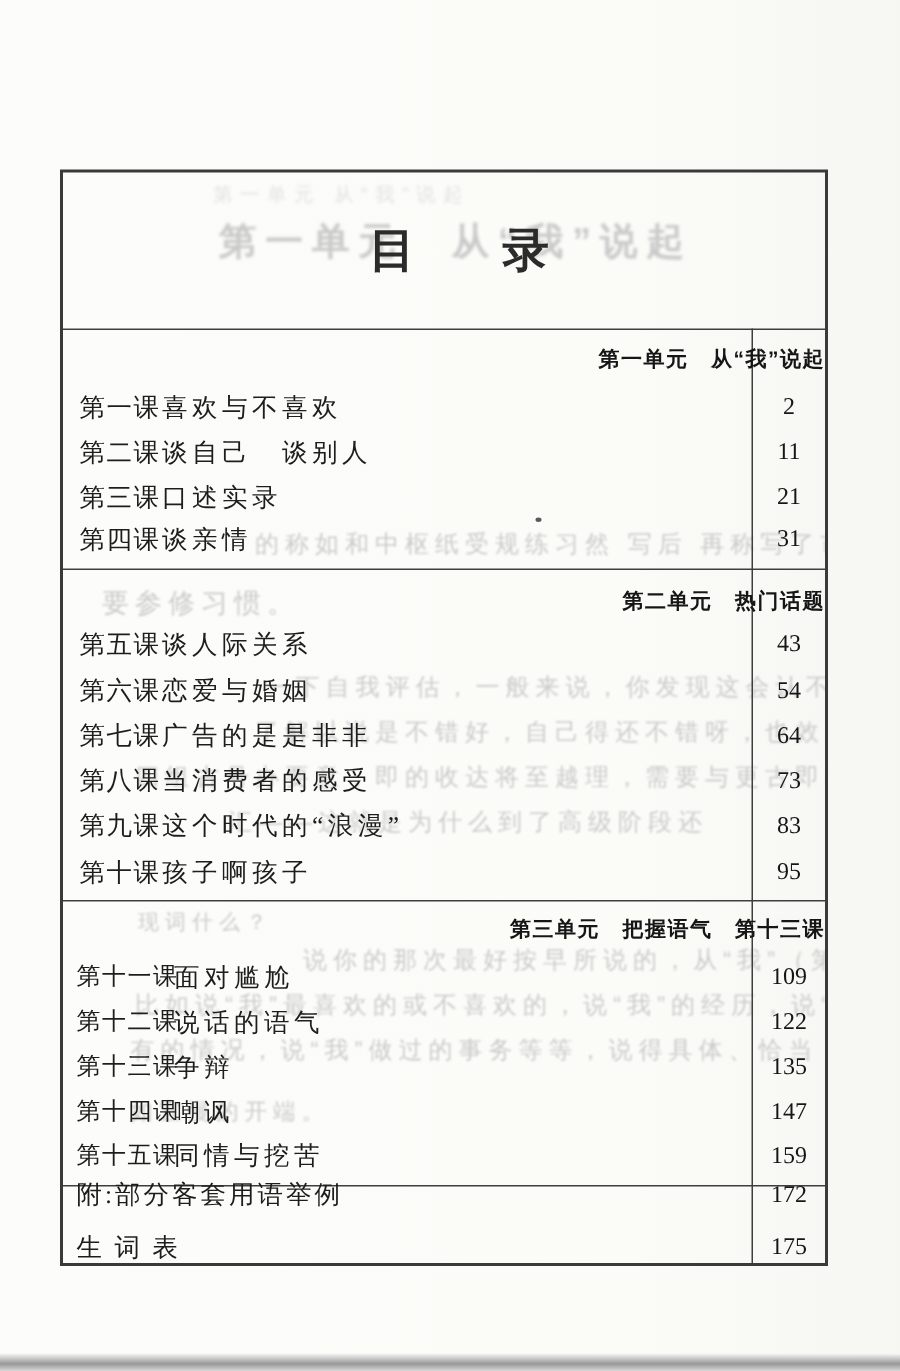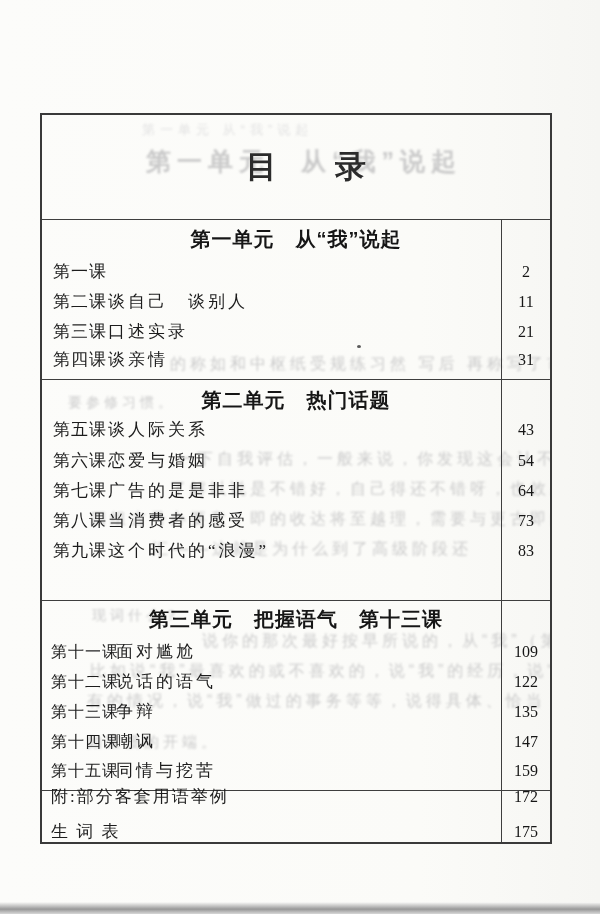--- a/index.html
+++ b/index.html
@@ -24,23 +24,23 @@
   
   .title-row{
     position:absolute;left:0;right:0;top:30px;height:44px;
     display:flex;justify-content:center;gap:58px;
     transform:translateX(10px);
     font-size:31px;line-height:44px;font-weight:bold;
     color:#2b2b2b;z-index:4;
   }
   
   .unit-header{
-    position:absolute;left:0;width:508px;text-align:center;
+    position:absolute;left:0;width:508px;text-align:right;
     font-family:"Liberation Sans","DejaVu Sans",sans-serif;
-    font-weight:bold;font-size:20px;height:24px;line-height:24px;
+    font-weight:bold;font-size:14px;height:24px;line-height:24px;
     letter-spacing:1px;color:#161616;z-index:4;
   }
   
   .row{position:absolute;left:0;right:0;height:24px;line-height:24px;font-size:17px;z-index:4;}
   .row .lesson-label{position:absolute;left:11px;letter-spacing:1px;color:#1d1d1d;}
   .row .lesson-title{position:absolute;left:66px;letter-spacing:3px;color:#1d1d1d;}
   .row.u3 .lesson-label{left:9px;font-size:16px;}
   .row.u3 .lesson-title{left:74px;}
   .row .page-num{position:absolute;left:459px;width:50px;text-align:center;
     font-size:16px;letter-spacing:0;color:#161616;}
@@ -51,21 +51,21 @@
     color:#cbcbcb;filter:blur(0.8px);
     font-family:"Liberation Sans","DejaVu Sans",sans-serif;
     font-size:16px;letter-spacing:4px;line-height:20px;
   }
   .ghost-title{
     left:0;right:0;top:36px;text-align:center;transform:translateX(8px);
     font-size:25px;letter-spacing:6px;color:#c9c9c9;filter:blur(1px);font-weight:bold;
   }
   .ghost-top{left:100px;top:5px;font-size:13px;color:#e2e2e2;filter:blur(1px);letter-spacing:5px;}
   .g1{left:128px;top:239px;}
-  .g2{left:26px;top:277px;font-size:14px;}
+  .g2{left:26px;top:277px;font-size:18px;}
   .g3{left:135px;top:334px;}
   .g4{left:128px;top:364px;}
   .g5{left:48px;top:394px;}
   .g6{left:110px;top:424px;}
   .g7{left:50px;top:491px;font-size:14px;font-family:Liberation Mono, monospace;}
   .g8{left:160px;top:516px;}
   .g9{left:48px;top:546px;}
   .g10{left:45px;top:576px;}
   .g11{left:45px;top:617px;font-size:15px;}
   
@@ -104,20 +104,21 @@
 
     <div class="hline" style="top:104px"></div>
     <div class="hline" style="top:264px"></div>
     <div class="hline" style="top:485px"></div>
     <div class="hline" style="top:675px"></div>
     <div class="vline"></div>
 
     <div class="unit-header" style="top:112px">第一单元　从“我”说起</div>
     <div class="row" style="top:145px">
       <span class="lesson-label">第一课</span>
+      <span class="lesson-title">喜欢与不喜欢</span>
       <span class="page-num">2</span>
     </div>
     <div class="row" style="top:175px">
       <span class="lesson-label">第二课</span>
       <span class="lesson-title">谈自己　谈别人</span>
       <span class="page-num">11</span>
     </div>
     <div class="row" style="top:205px">
       <span class="lesson-label">第三课</span>
       <span class="lesson-title">口述实录</span>
@@ -148,20 +149,25 @@
     <div class="row" style="top:394px">
       <span class="lesson-label">第八课</span>
       <span class="lesson-title">当消费者的感受</span>
       <span class="page-num">73</span>
     </div>
     <div class="row" style="top:424px">
       <span class="lesson-label">第九课</span>
       <span class="lesson-title">这个时代的“浪漫”</span>
       <span class="page-num">83</span>
     </div>
+    <div class="row" style="top:455px">
+      <span class="lesson-label">第十课</span>
+      <span class="lesson-title">孩子啊孩子</span>
+      <span class="page-num">95</span>
+    </div>
 
     <div class="unit-header" style="top:492px">第三单元　把握语气　第十三课</div>
     <div class="row u3" style="top:525px">
       <span class="lesson-label">第十一课</span>
       <span class="lesson-title">面对尴尬</span>
       <span class="page-num">109</span>
     </div>
     <div class="row u3" style="top:555px">
       <span class="lesson-label">第十二课</span>
       <span class="lesson-title">说话的语气</span>

